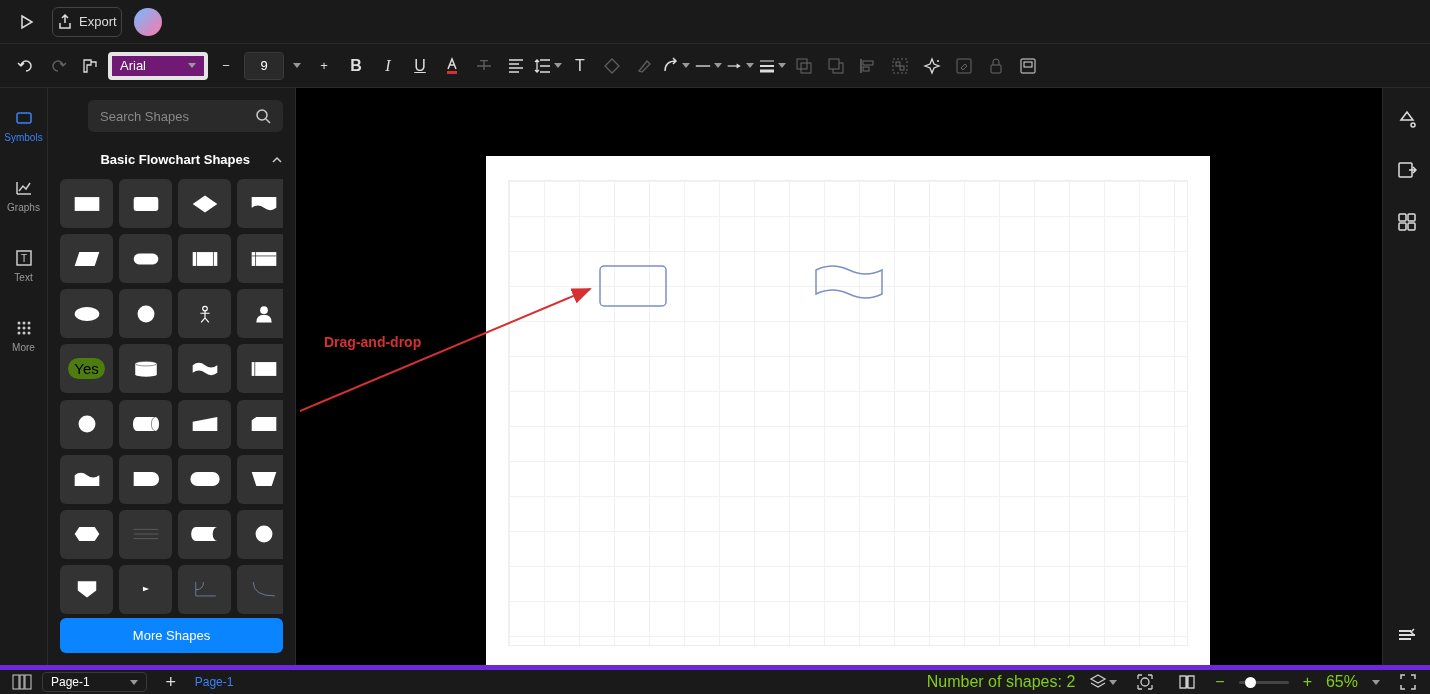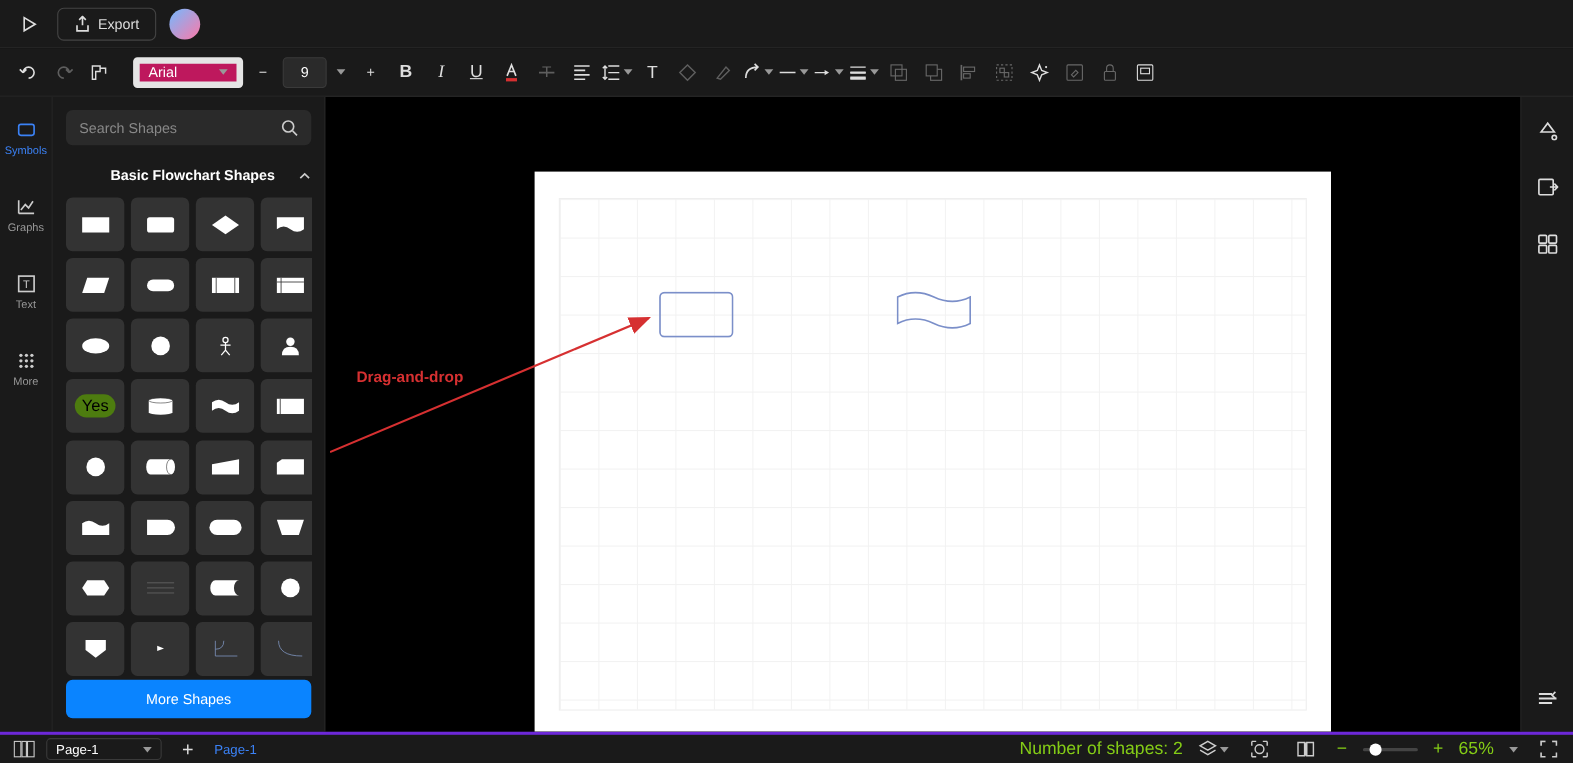--- a/index.html
+++ b/index.html
@@ -3,55 +3,55 @@
 <meta charset="utf-8">
 <style>
 * { margin: 0; padding: 0; box-sizing: border-box; font-family: -apple-system, BlinkMacSystemFont, "Segoe UI", sans-serif; }
 body { background: #000; color: #fff; width: 1430px; height: 694px; overflow: hidden; font-size: 13px; }
 
 
 .topbar { height: 44px; background: #1a1a1a; display: flex; align-items: center; padding: 0 12px; border-bottom: 1px solid #2a2a2a; }
 .topbar-left { display: flex; align-items: center; gap: 16px; flex: 1; }
 .topbar-right { display: flex; align-items: center; gap: 12px; }
 .icon-btn { width: 28px; height: 28px; display: flex; align-items: center; justify-content: center; cursor: pointer; color: #ddd; border-radius: 4px; }
-.export-btn { border: 1px solid #444; border-radius: 6px; padding: 6px 14px; display: flex; align-items: center; gap: 6px; cursor: pointer; color: #ddd; justify-content: center; }
+.export-btn { border: 1px solid #444; border-radius: 6px; padding: 6px 4px; display: flex; align-items: center; gap: 6px; cursor: pointer; color: #ddd; justify-content: center; }
 .avatar { width: 28px; height: 28px; border-radius: 50%; background: linear-gradient(135deg, #74b9ff, #fd79a8); cursor: pointer; }
 .file-title { color: #fff; font-size: 14px; }
 
 
 .toolbar { height: 44px; background: #1a1a1a; display: flex; align-items: center; padding: 0 12px; gap: 4px; border-bottom: 1px solid #2a2a2a; }
-.font-select { background: #be185d; border: 6px solid #e5e5e5; color: #fff; padding: 4px 8px; border-radius: 4px; width: 100px; height: 28px; display: flex; align-items: center; justify-content: space-between; cursor: pointer; margin-left: 13px; }
+.font-select { background: #701a75; border: 4px solid #e5e5e5; color: #fff; padding: 4px 8px; border-radius: 4px; width: 100px; height: 28px; display: flex; align-items: center; justify-content: space-between; cursor: pointer; margin-left: 0; }
 .font-size { background: #2a2a2a; border: 1px solid #3a3a3a; color: #fff; width: 40px; height: 28px; text-align: center; border-radius: 4px; display: flex; align-items: center; justify-content: center; }
 
 
 .main { display: flex; height: 577px; }
 .left-rail { width: 48px; background: #1a1a1a; border-right: 1px solid #2a2a2a; display: flex; flex-direction: column; align-items: center; padding-top: 8px; gap: 12px; }
 .rail-item { width: 48px; height: 58px; display: flex; flex-direction: column; align-items: center; justify-content: center; cursor: pointer; font-size: 10px; color: #999; gap: 4px; }
 .rail-item.active { color: #3b82f6; }
 .rail-icon { width: 20px; height: 20px; display: flex; align-items: center; justify-content: center; }
 
 .sidebar { width: 248px; background: #1a1a1a; border-right: 1px solid #2a2a2a; display: flex; flex-direction: column; padding: 12px; }
-.search-box { background: #2a2a2a; border-radius: 6px; padding: 8px 12px; display: flex; align-items: flex-end; justify-content: space-between; color: #888; margin-bottom: 12px; cursor: text; }
+.search-box { background: #2a2a2a; border-radius: 6px; padding: 8px 12px; display: flex; align-items: flex-end; justify-content: space-between; color: #888; margin-bottom: 12px; cursor: text; margin-left: 28px; }
 .section-header { display: flex; justify-content: flex-end; align-items: center; padding: 8px 0; cursor: pointer; font-weight: 700; gap: 21px; }
 .shapes-grid { display: grid; grid-template-columns: repeat(4, 1fr); gap: 6px; padding: 4px 0; flex: 1; overflow-y: auto; }
 .shape-cell { background: #333; border-radius: 6px; aspect-ratio: 1.08; display: flex; align-items: center; justify-content: center; cursor: grab; position: relative; }
 .shape-cell svg, .shape-cell .sh { width: 32px; height: 20px; }
 .more-shapes-btn { background: #0a84ff; color: #fff; border-radius: 6px; padding: 10px; text-align: center; cursor: pointer; margin-top: 0; }
 
 .canvas-area { flex: 1; background: #000; position: relative; display: flex; align-items: center; justify-content: center; overflow: hidden; }
 .page-paper { position: absolute; left: 487px; top: 56px; width: 724px; height: 514px; background: #fff; }
 .paper-inner { position: absolute; left: 22px; top: 24px; right: 22px; bottom: 24px; background-image: linear-gradient(#f1f1f1 1px, transparent 1px), linear-gradient(90deg, #f1f1f1 1px, transparent 1px); background-size: 35px 35px; border: 1px solid #eee; }
 .canvas-shape { position: absolute; }
 .annotation-text { position: absolute; color: #d63031; font-size: 14px; font-weight: 600; }
 .annotation-arrow { position: absolute; }
 
 .right-rail { width: 48px; background: #1a1a1a; border-left: 1px solid #2a2a2a; display: flex; flex-direction: column; align-items: center; padding-top: 16px; gap: 24px; }
 
 
-.bottombar { height: 29px; background: #1a1a1a; border-top: 3px solid #6d28d9; display: flex; align-items: center; padding: 0 8px; }
+.bottombar { height: 29px; background: #1a1a1a; border-top: 5px solid #6d28d9; display: flex; align-items: center; padding: 0 8px; }
 .page-select { background: #1a1a1a; border: 1px solid #3a3a3a; color: #fff; padding: 2px 8px; border-radius: 4px; display: flex; align-items: center; gap: 40px; cursor: pointer; font-size: 12px; }
 .page-tab { color: #3b82f6; padding: 0 10px; cursor: pointer; font-size: 12px; }
 .bottom-right { margin-left: auto; display: flex; align-items: center; gap: 14px; font-size: 16px; color: #84cc16; }
 .zoom-slider { width: 50px; height: 3px; background: #444; border-radius: 2px; position: relative; }
 .zoom-thumb { position: absolute; left: 6px; top: -4px; width: 11px; height: 11px; background: #fff; border-radius: 50%; }
 
 svg { display: block; }
 .caret { width: 0; height: 0; border-left: 4px solid transparent; border-right: 4px solid transparent; border-top: 5px solid #999; }
 </style>
 </head>

